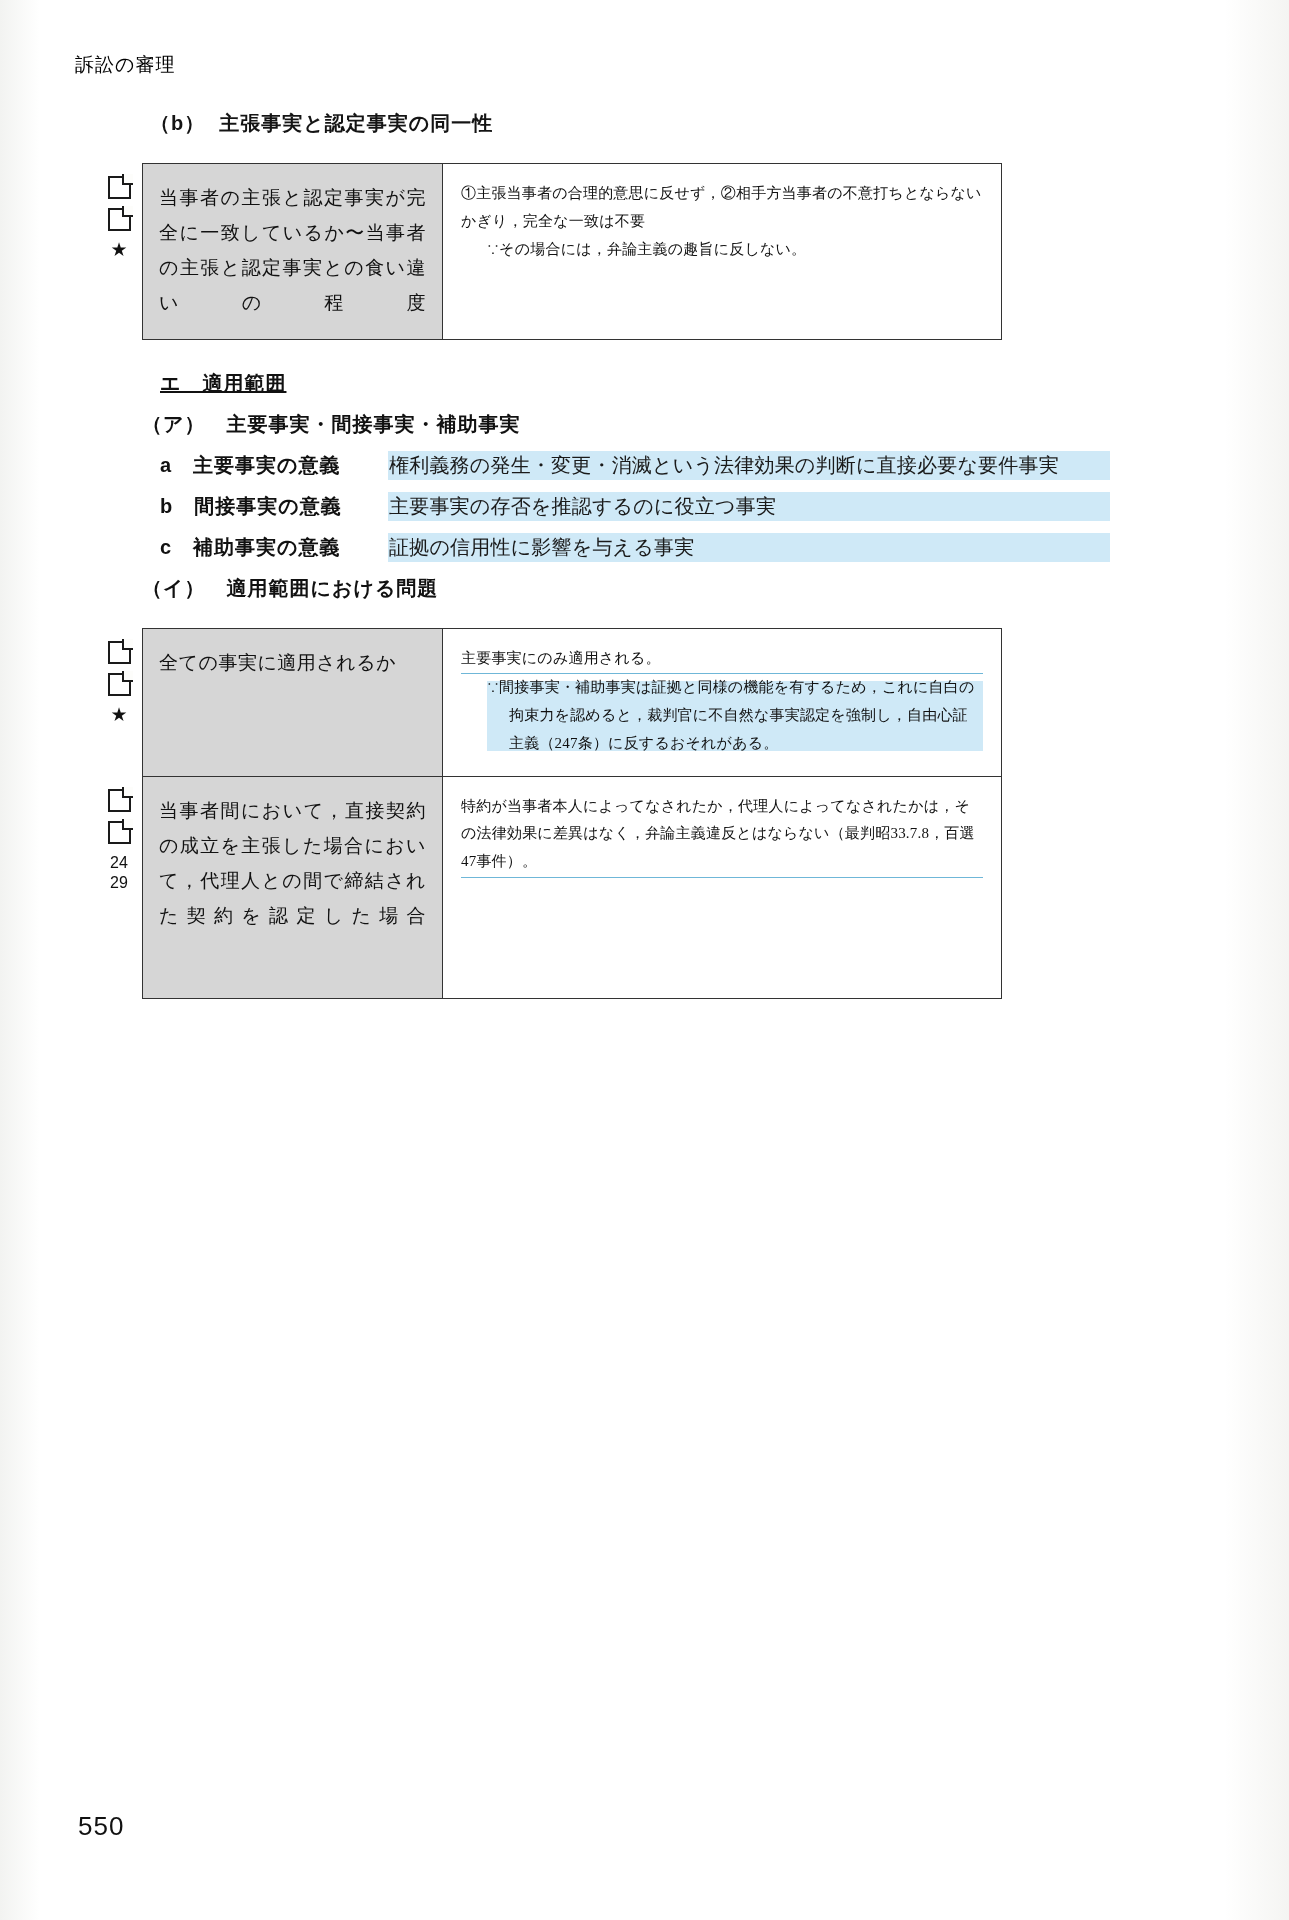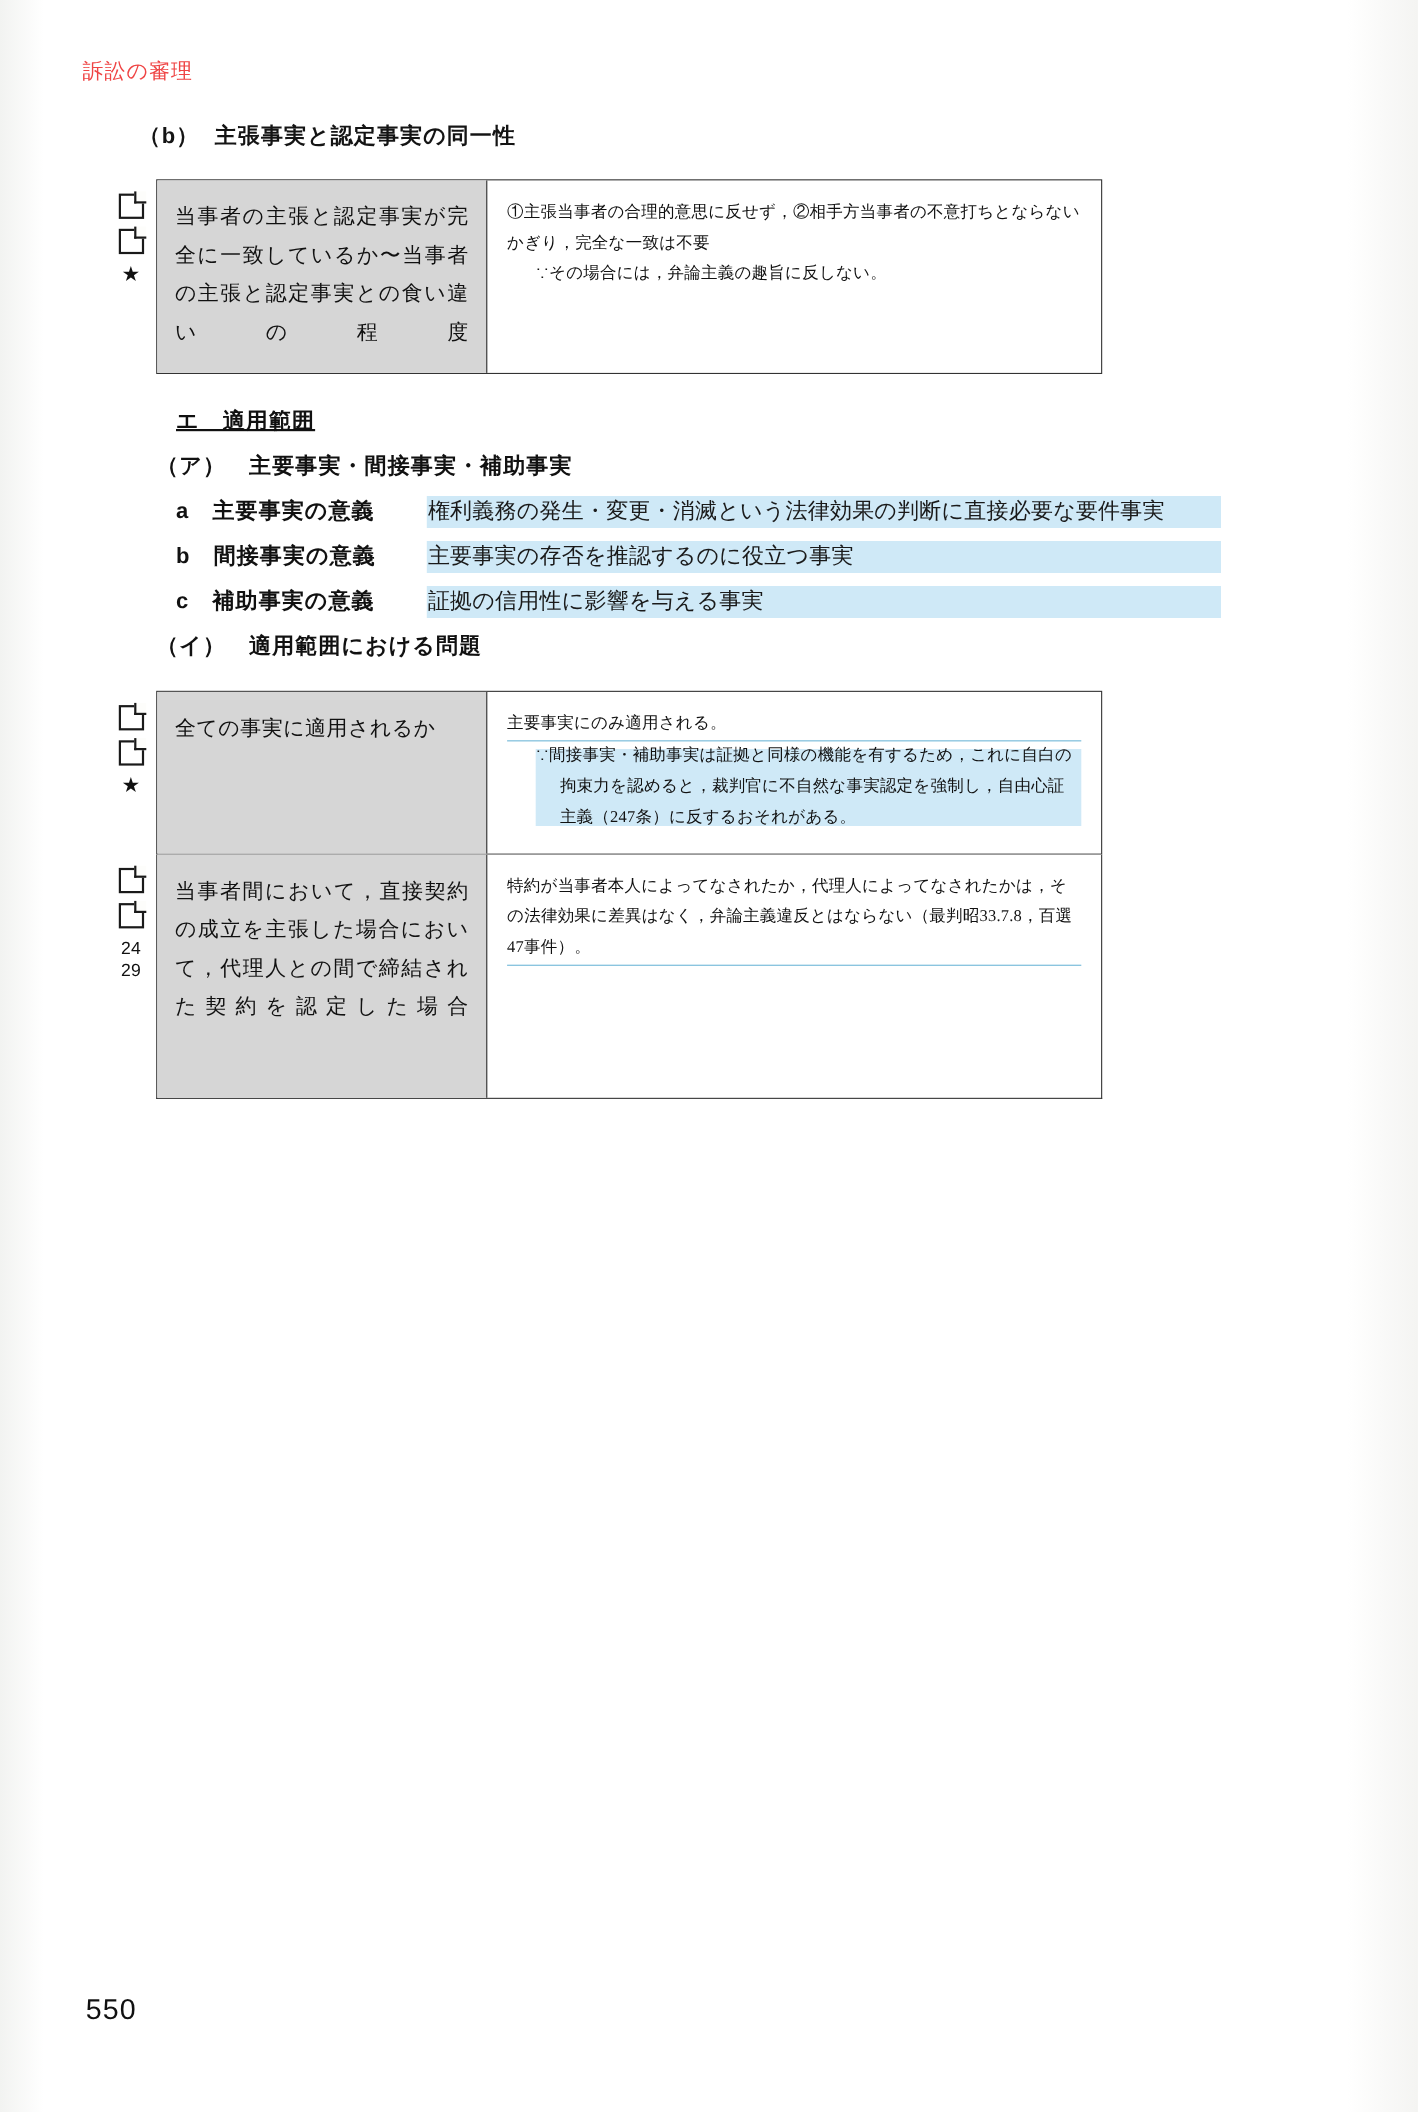--- a/index.html
+++ b/index.html
@@ -29,36 +29,36 @@
     pointer-events: none;
   }
 
   .running-head {
     position: absolute;
     left: 75px;
     top: 52px;
     font-family: "Liberation Sans", sans-serif;
     font-size: 19px;
     letter-spacing: 1px;
-    color: #ef4444;
+    color: #000000;
   }
 
   .content {
     position: absolute;
     left: 100px;
     top: 110px;
     width: 1010px;
   }
 
   .heading-b {
     font-family: "Liberation Sans", sans-serif;
     font-size: 20px;
     font-weight: bold;
     letter-spacing: 1px;
-    margin-left: 26px;
+    margin-left: 50px;
     margin-bottom: 26px;
     color: #141414;
   }
   .heading-b .marker {
     font-weight: bold;
     margin-right: 14px;
   }
 
   
   .block {

